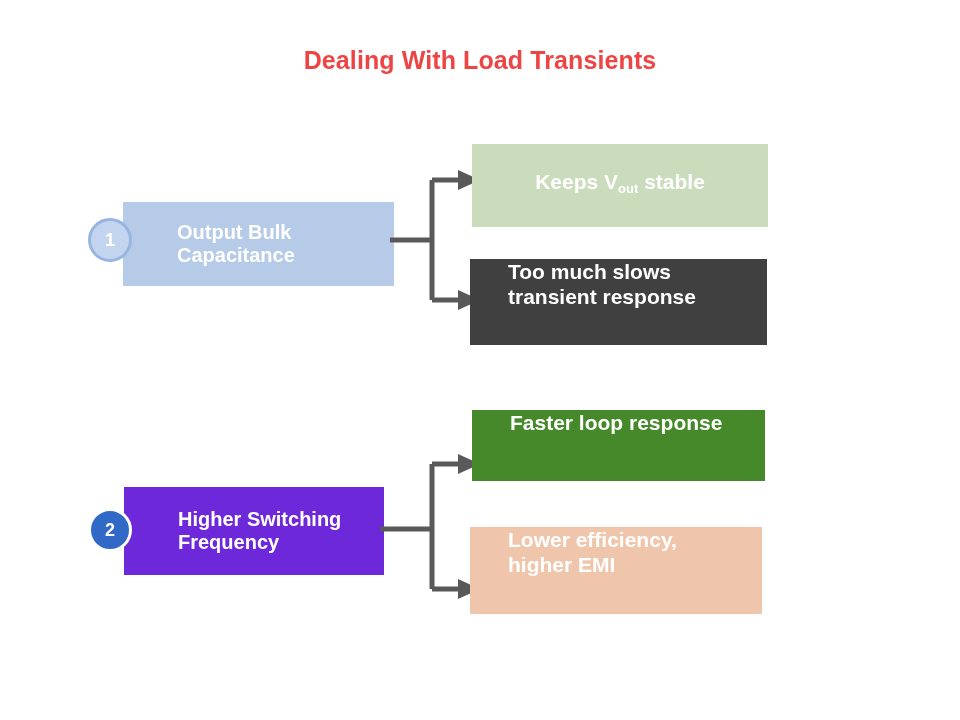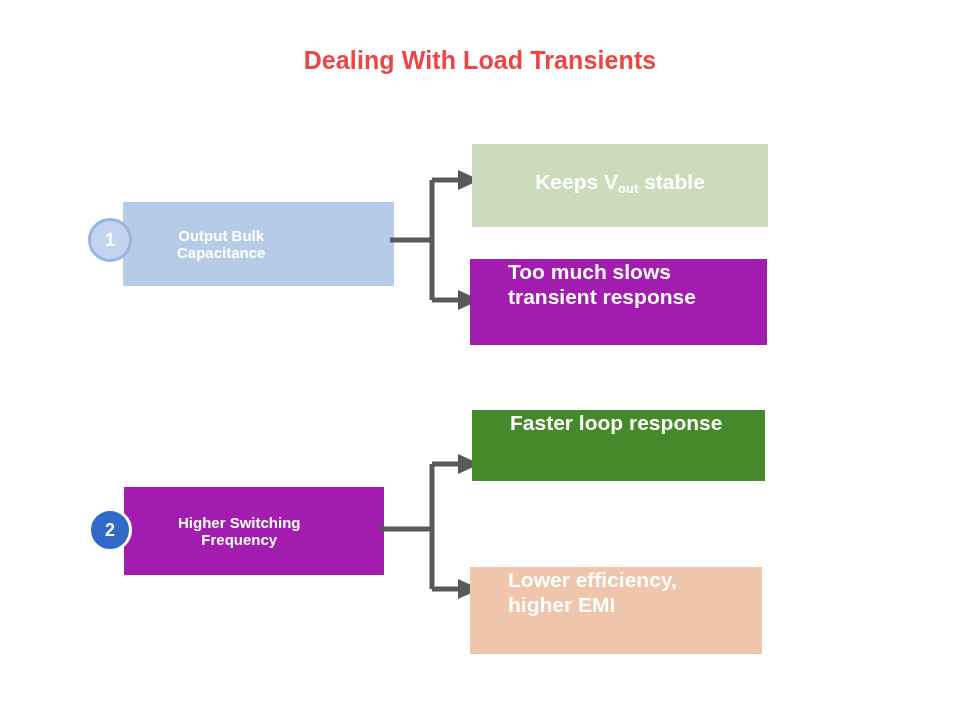--- a/index.html
+++ b/index.html
@@ -40,41 +40,40 @@
   
   .step-box {
     position: absolute;
     display: flex;
     align-items: center;
     box-sizing: border-box;
   }
   .step-box .step-label {
     color: #ffffff;
     font-weight: bold;
-    font-size: 15px;
+    font-size: 20px;
     line-height: 1.16;
     padding-left: 54px;
     padding-right: 8px;
     white-space: pre-line;
-    text-align: center;
   }
 
   #step-box-1 {
     left: 123px;
     top: 202px;
     width: 271px;
     height: 84px;
     background: #b6cbe8;
   }
   #step-box-2 {
     left: 124px;
     top: 487px;
     width: 260px;
     height: 88px;
-    background: #a21caf;
+    background: #6d28d9;
   }
 
   
   .badge {
     position: absolute;
     width: 44px;
     height: 44px;
     border-radius: 50%;
     display: flex;
     align-items: center;
@@ -122,29 +121,29 @@
   }
 
   #outcome-1a {
     left: 472px; top: 144px;
     width: 296px; height: 83px;
     background: #cadcbc;
   }
   #outcome-1b {
     left: 470px; top: 259px;
     width: 297px; height: 86px;
-    background: #a21caf;
+    background: #404040;
   }
   #outcome-2a {
     left: 472px; top: 410px;
     width: 293px; height: 71px;
     background: #46892a;
   }
   #outcome-2b {
-    left: 470px; top: 567px;
+    left: 470px; top: 527px;
     width: 292px; height: 87px;
     background: #efc6ab;
   }
 
   
   .sub {
     font-size: 0.62em;
     vertical-align: baseline;
     position: relative;
     top: 0.30em;

